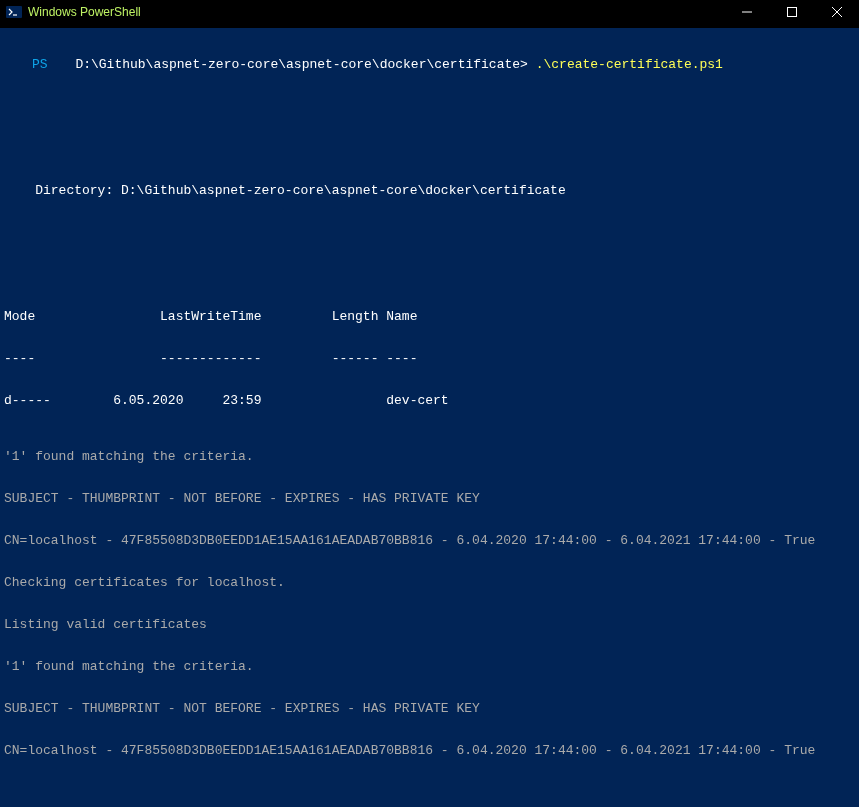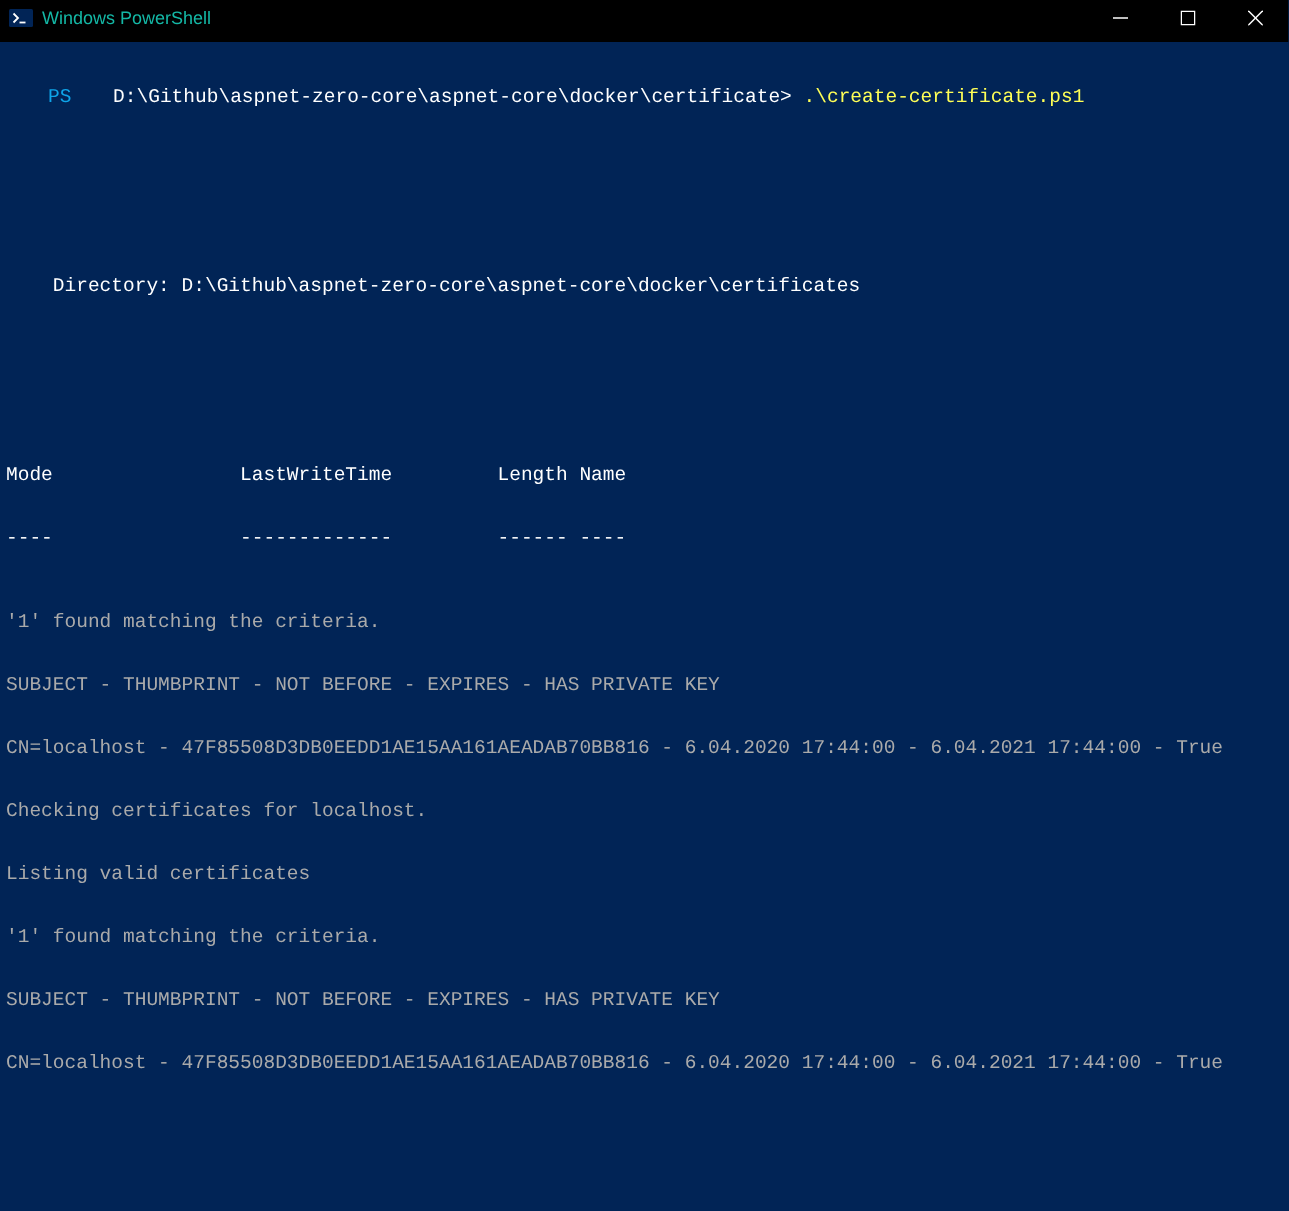--- a/index.html
+++ b/index.html
@@ -10,21 +10,21 @@
     width: 859px;
     height: 807px;
     overflow: hidden;
     color: #c0c0c0;
   }
   .titlebar {
     background: #000000;
     height: 28px;
     display: flex;
     align-items: center;
-    color: #14b8a6;
+    color: #bef264;
     font-family: 'Segoe UI', Tahoma, sans-serif;
     font-size: 12px;
     padding: 0 0 4px 6px;
   }
   .titlebar .icon {
     width: 16px;
     height: 16px;
     margin-right: 6px;
     display: flex;
     align-items: center;
@@ -87,25 +87,26 @@
           <line x1="10" y1="0" x2="0" y2="10" stroke="#ffffff" stroke-width="1"></line>
         </svg>
     </div>
   </div>
 </div>
 
 <div class="terminal">
   <div class="line"><span class="prompt-ps">PS </span><span class="prompt-path">D:\Github\aspnet-zero-core\aspnet-core\docker\certificate&gt;</span><span class="cmd"> .\create-certificate.ps1</span></div>
   <div class="dimblank"></div>
   <div class="dimblank"></div>
-  <div class="line white">    Directory: D:\Github\aspnet-zero-core\aspnet-core\docker\certificates</div>
+  <div class="line white">    Directory: D:\Github\aspnet-zero-core\aspnet-core\docker\certificate</div>
   <div class="dimblank"></div>
   <div class="dimblank"></div>
   <div class="line white">Mode                LastWriteTime         Length Name</div>
   <div class="line white">----                -------------         ------ ----</div>
+  <div class="line white">d-----        6.05.2020     23:59                dev-cert</div>
 
   <div class="line gray">'1' found matching the criteria.</div>
   <div class="line gray">SUBJECT - THUMBPRINT - NOT BEFORE - EXPIRES - HAS PRIVATE KEY</div>
   <div class="line gray">CN=localhost - 47F85508D3DB0EEDD1AE15AA161AEADAB70BB816 - 6.04.2020 17:44:00 - 6.04.2021 17:44:00 - True</div>
   <div class="line gray">Checking certificates for localhost.</div>
   <div class="line gray">Listing valid certificates</div>
   <div class="line gray">'1' found matching the criteria.</div>
   <div class="line gray">SUBJECT - THUMBPRINT - NOT BEFORE - EXPIRES - HAS PRIVATE KEY</div>
   <div class="line gray">CN=localhost - 47F85508D3DB0EEDD1AE15AA161AEADAB70BB816 - 6.04.2020 17:44:00 - 6.04.2021 17:44:00 - True</div>
   

